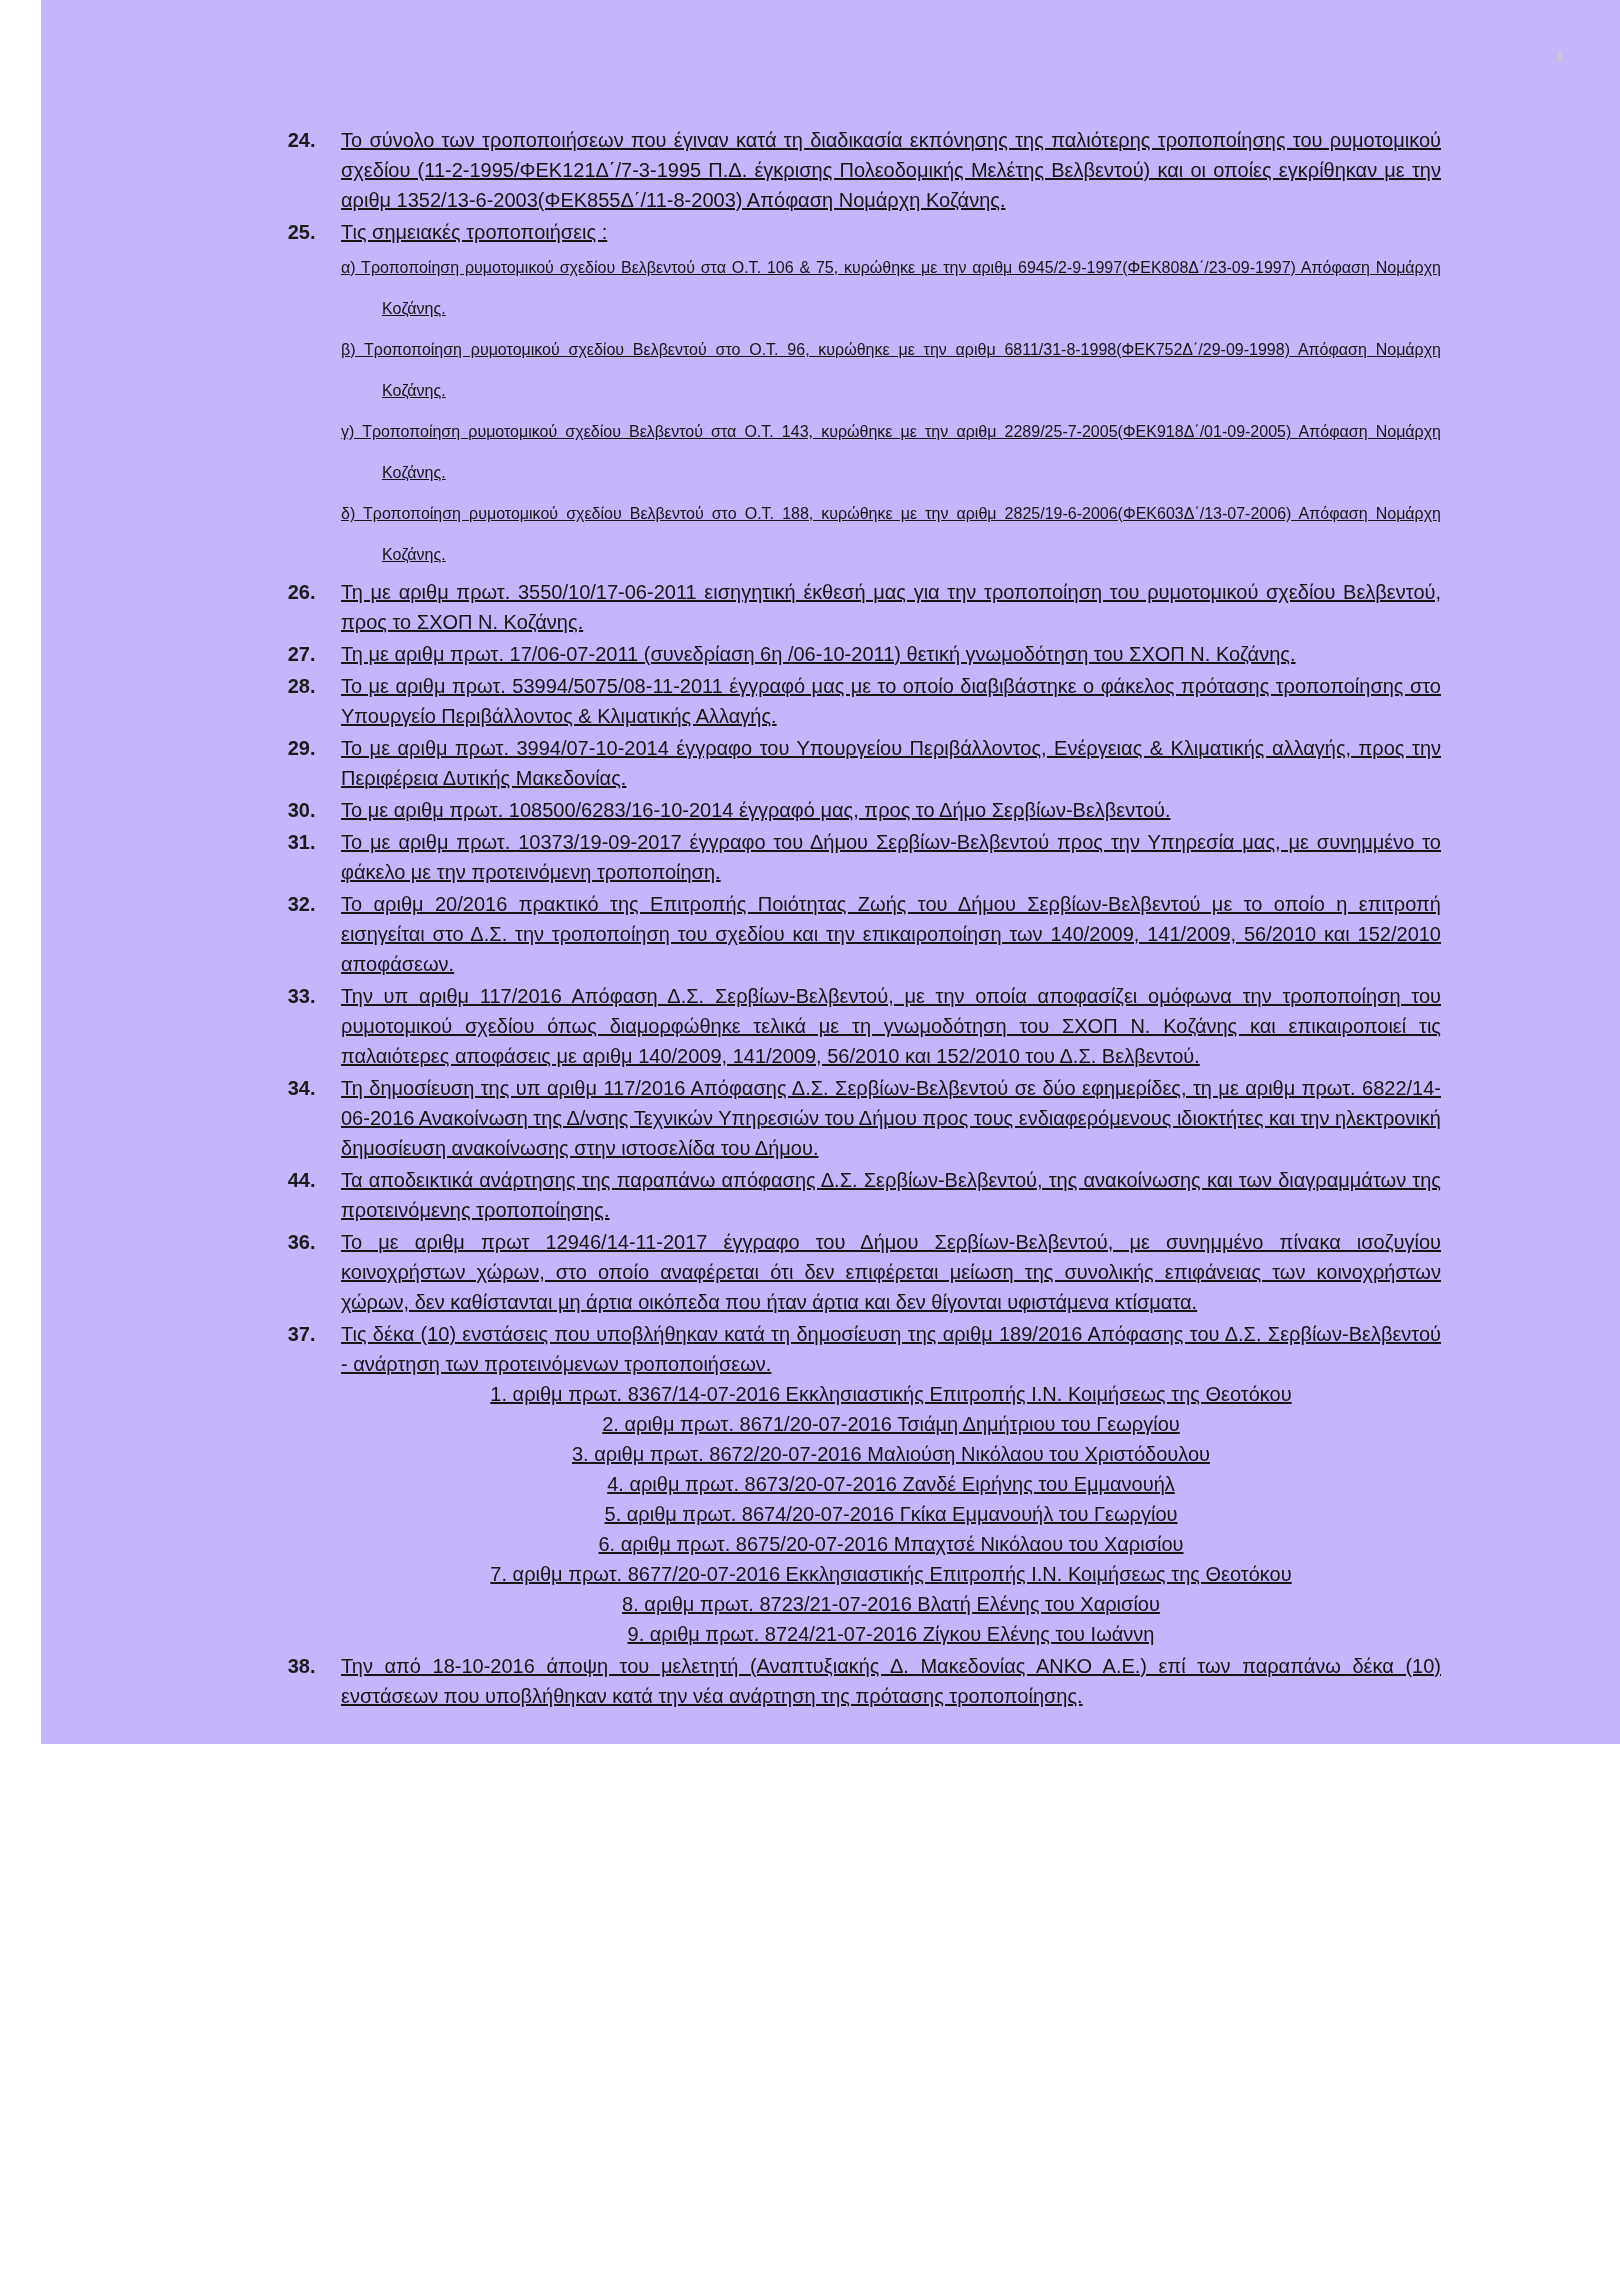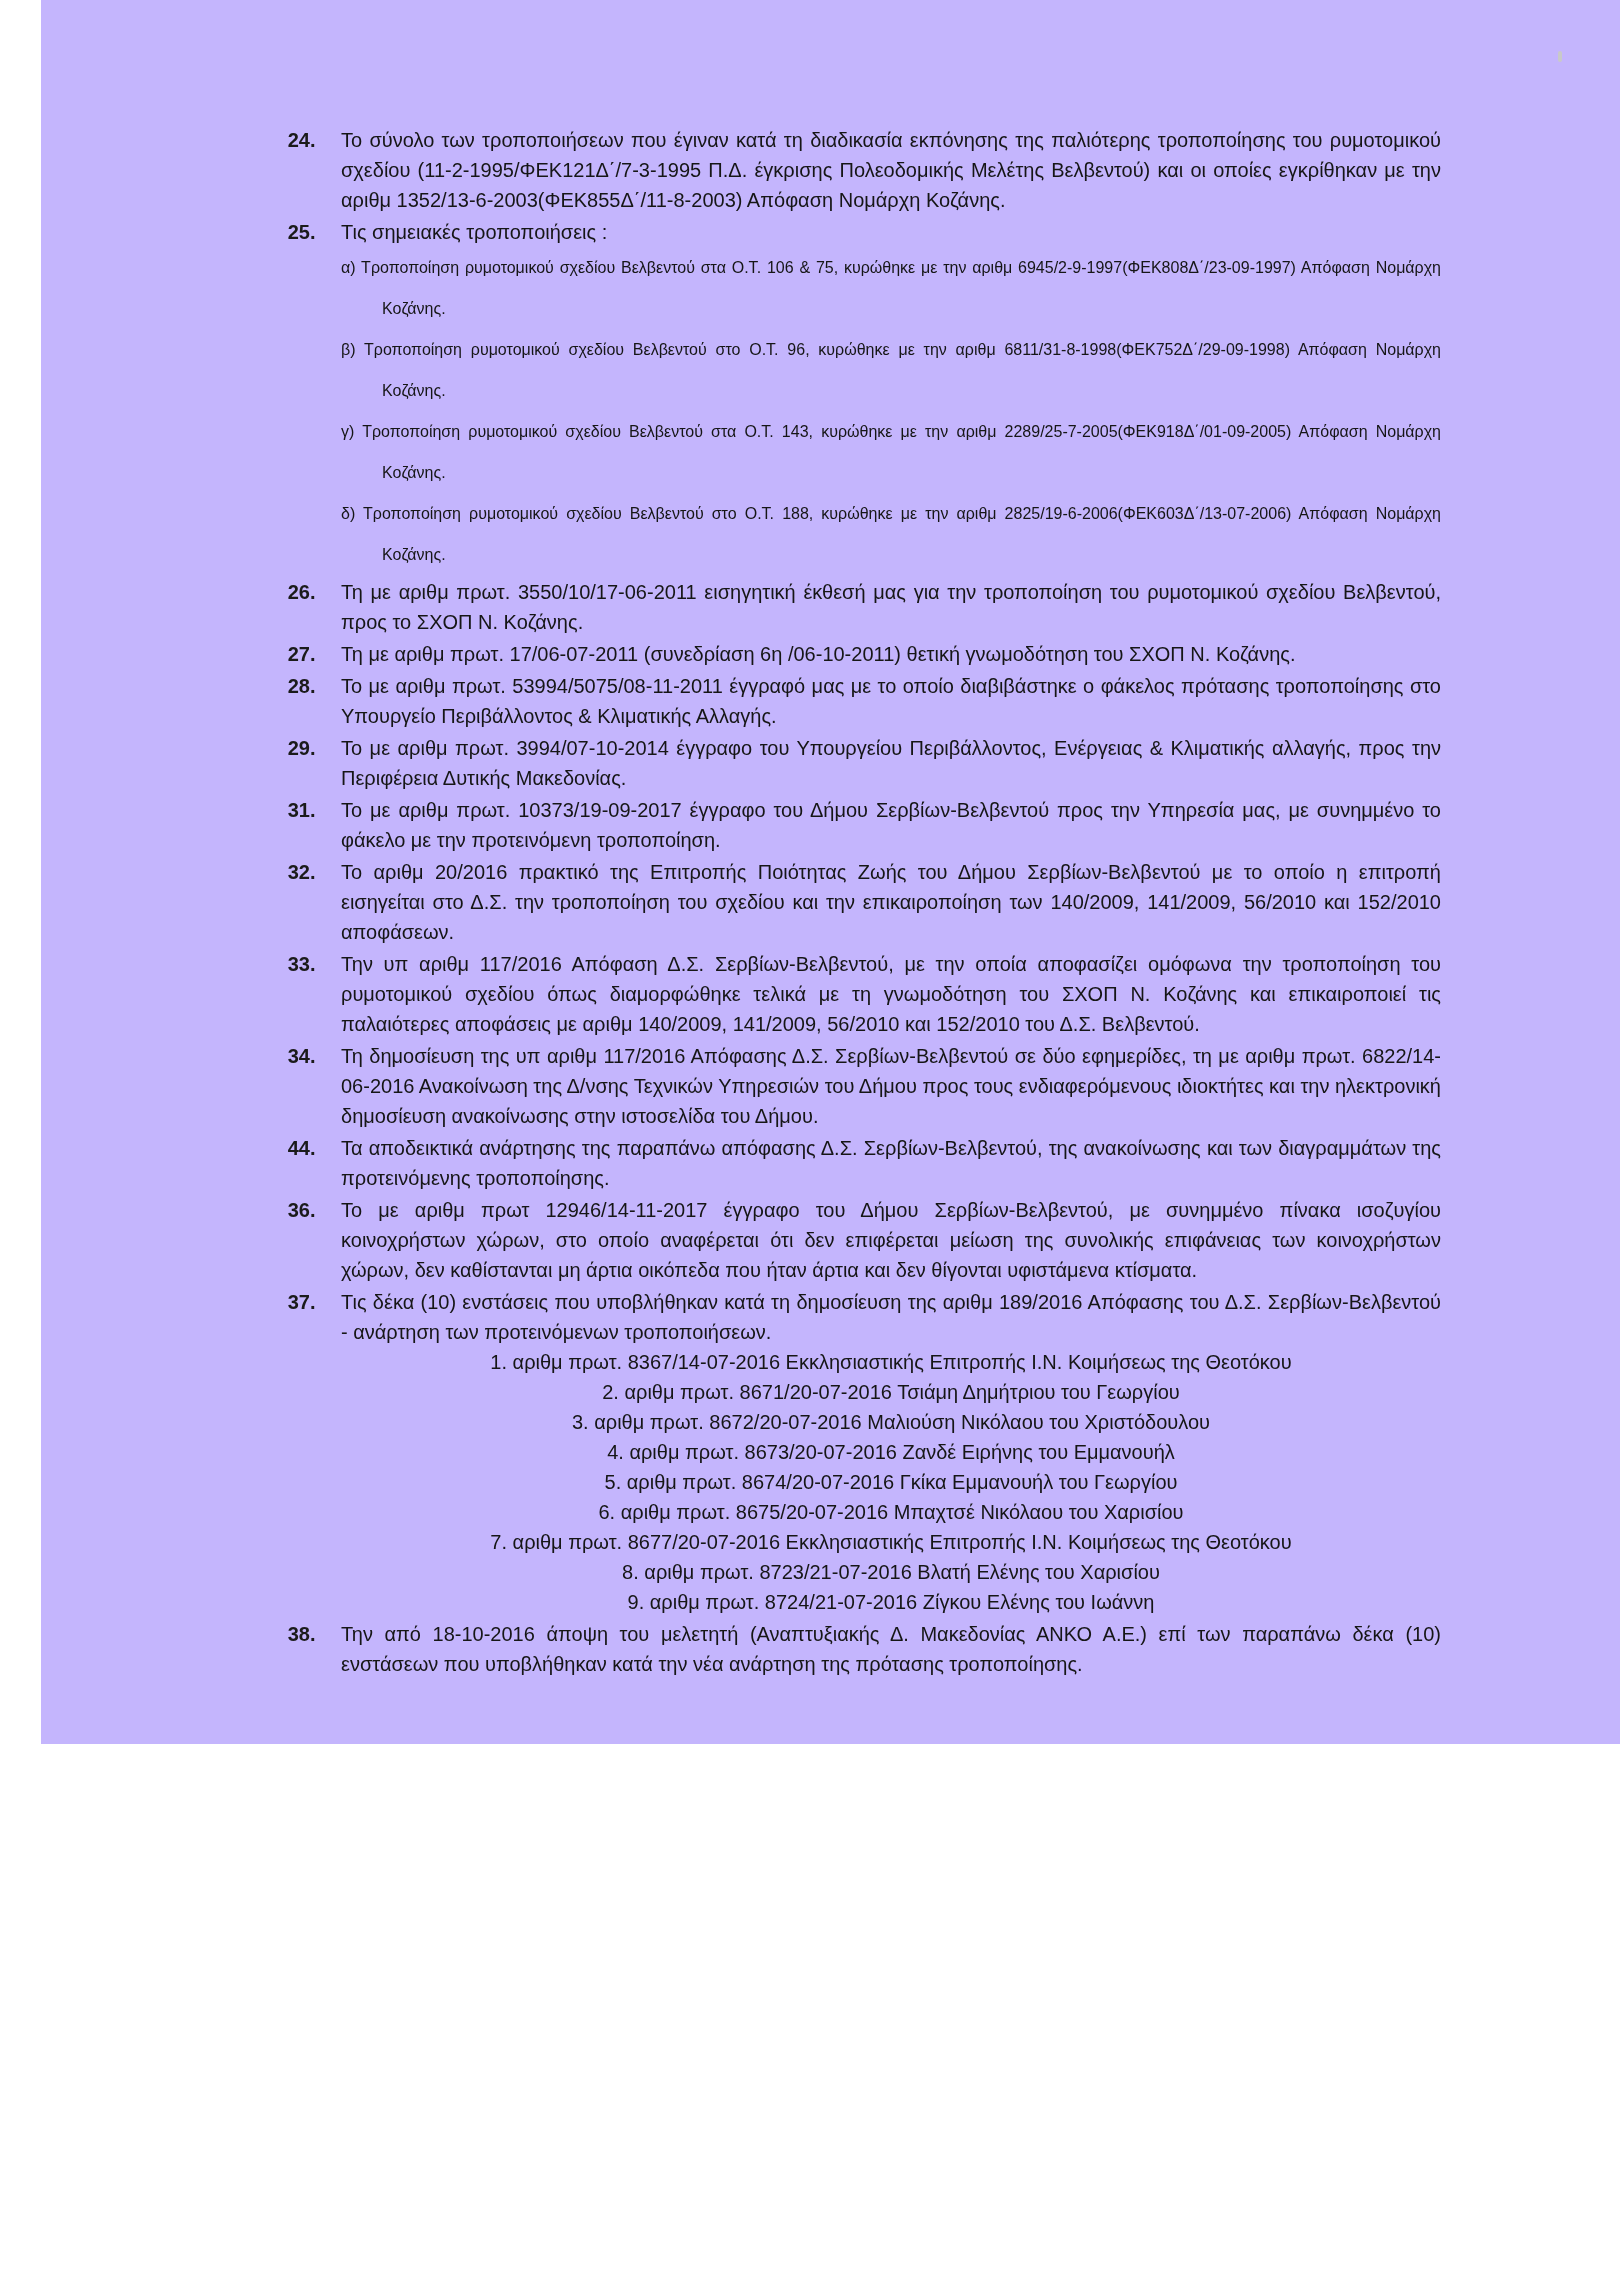--- a/index.html
+++ b/index.html
@@ -40,20 +40,21 @@
     line-height: 30px;
     box-sizing: border-box;
   }
   .body {
     flex: 1 1 auto;
     font-size: 20px;
     line-height: 30px;
     color: #161616;
     text-align: justify;
     text-justify: inter-word;
+    text-decoration: underline;
   }
   .body.nojust {
     text-align: left;
   }
   .sub {
     margin-left: 41px;
     text-indent: -41px;
     font-size: 16px;
     line-height: 41px;
     text-align: justify;
@@ -126,20 +127,24 @@
     <div class="item">
       <div class="num">28.</div>
       <div class="body">Το με αριθμ πρωτ. 53994/5075/08-11-2011 έγγραφό μας με το οποίο διαβιβάστηκε ο φάκελος πρότασης τροποποίησης στο Υπουργείο Περιβάλλοντος &amp; Κλιματικής Αλλαγής.</div>
     </div>
 
     <div class="item">
       <div class="num">29.</div>
       <div class="body">Το με αριθμ πρωτ. 3994/07-10-2014 έγγραφο του Υπουργείου Περιβάλλοντος, Ενέργειας &amp; Κλιματικής αλλαγής, προς την Περιφέρεια Δυτικής Μακεδονίας.</div>
     </div>
 
+    <div class="item">
+      <div class="num">30.</div>
+      <div class="body">Το με αριθμ πρωτ. 108500/6283/16-10-2014 έγγραφό μας, προς το Δήμο Σερβίων-Βελβεντού.</div>
+    </div>
 
     <div class="item">
       <div class="num">31.</div>
       <div class="body">Το με αριθμ πρωτ. 10373/19-09-2017 έγγραφο του Δήμου Σερβίων-Βελβεντού προς την Υπηρεσία μας, με συνημμένο το φάκελο με την προτεινόμενη τροποποίηση.</div>
     </div>
 
     <div class="item">
       <div class="num">32.</div>
       <div class="body">Το αριθμ 20/2016 πρακτικό της Επιτροπής Ποιότητας Ζωής του Δήμου Σερβίων-Βελβεντού με το οποίο η επιτροπή εισηγείται στο Δ.Σ. την τροποποίηση του σχεδίου και την επικαιροποίηση των 140/2009, 141/2009, 56/2010 και 152/2010 αποφάσεων.</div>
     </div>

